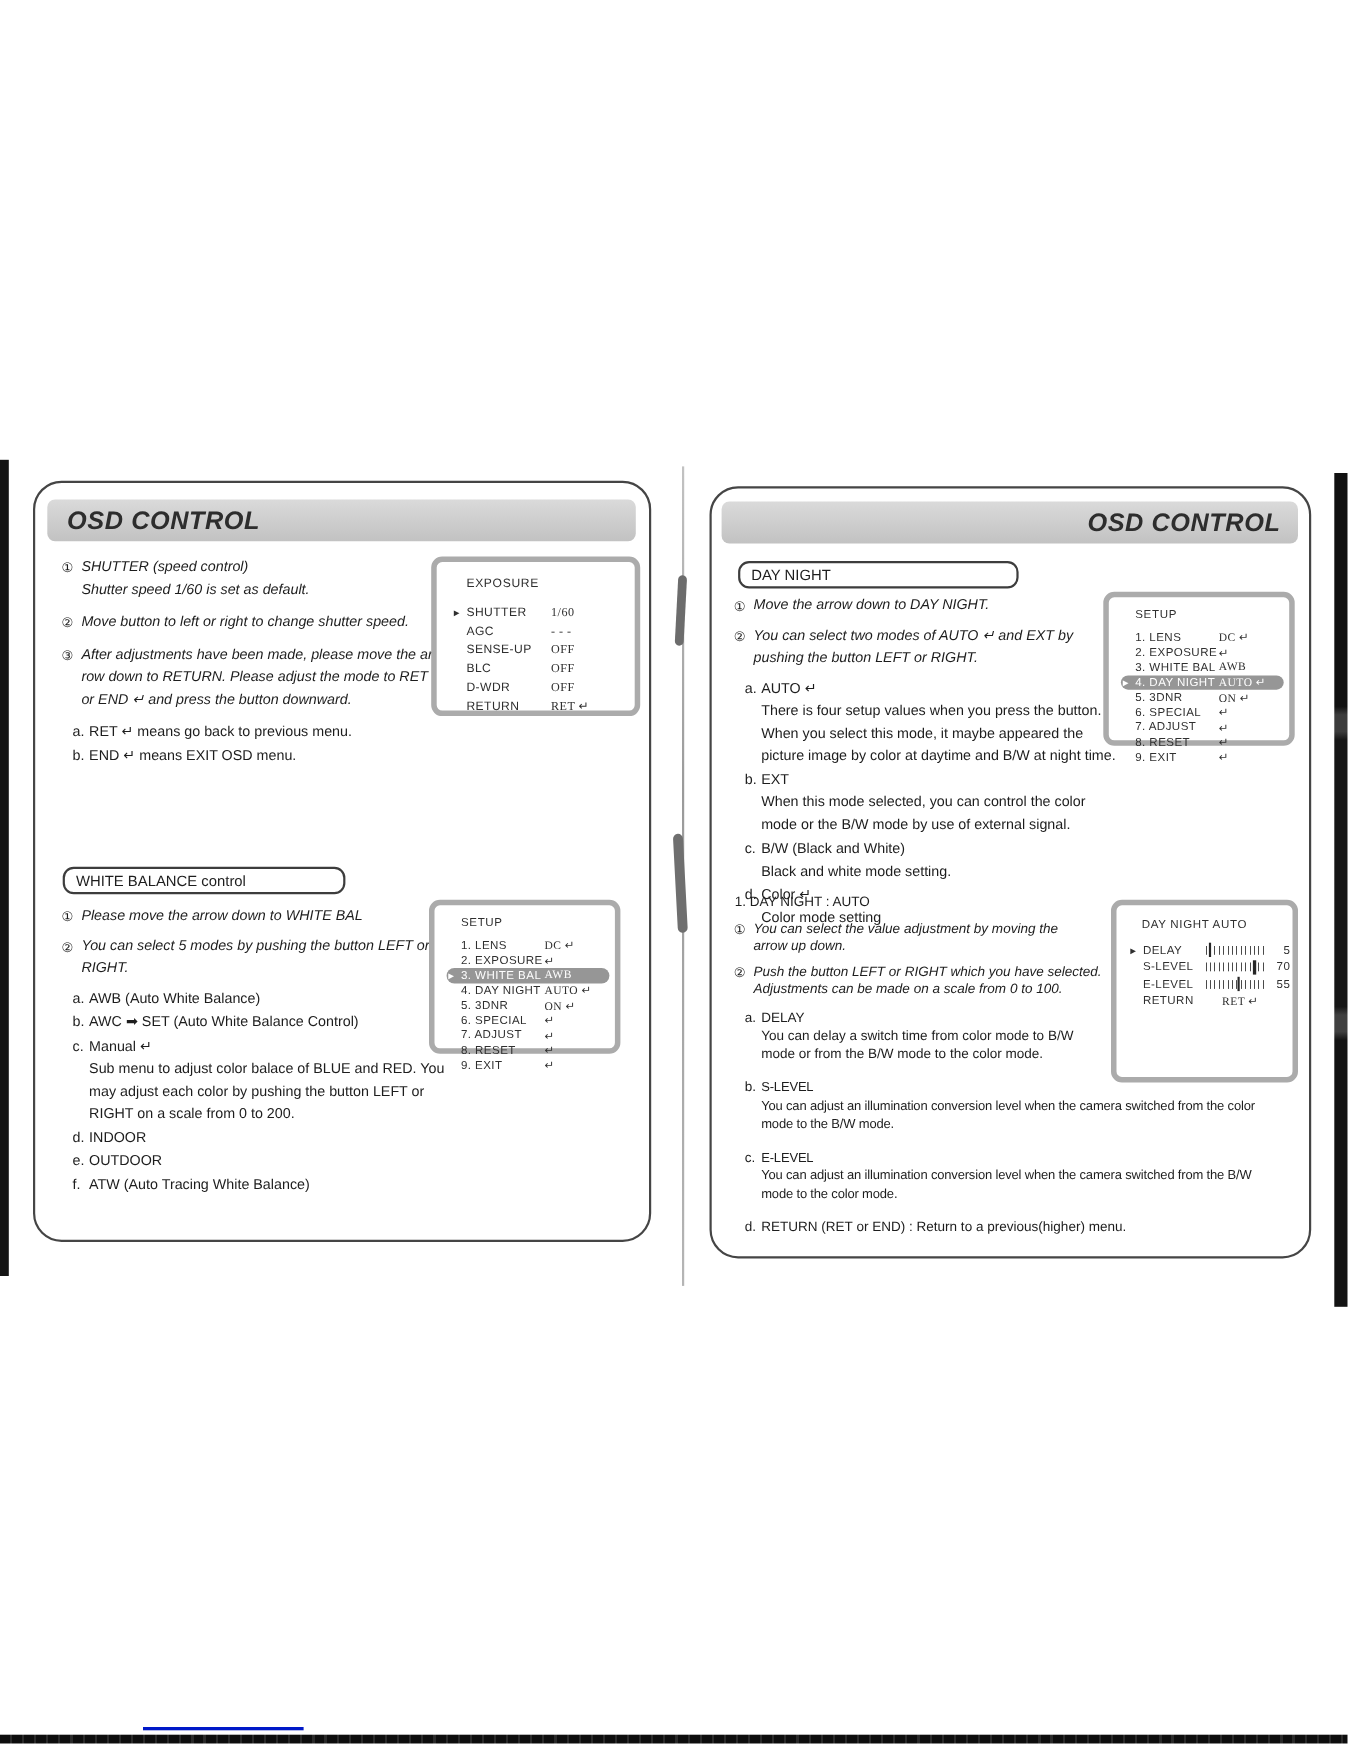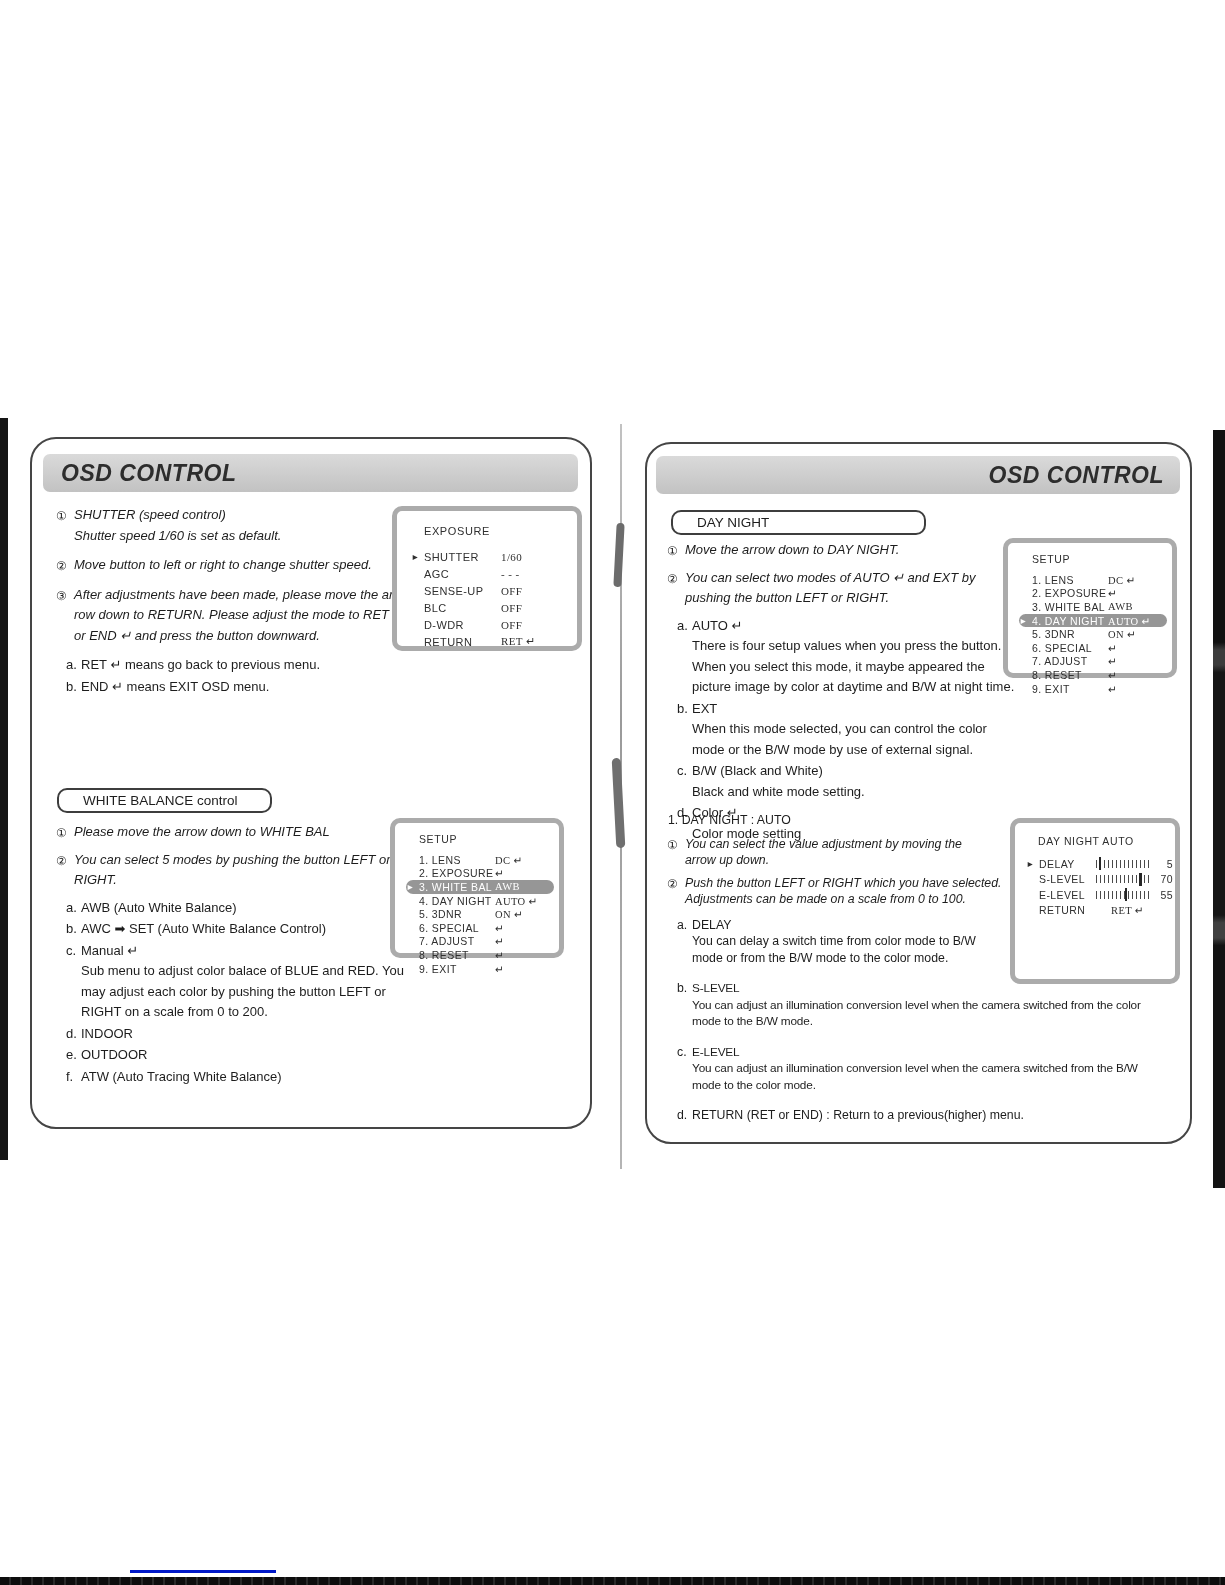--- a/index.html
+++ b/index.html
@@ -24,22 +24,22 @@
   #page-left{left:30px;top:437px;width:558px;height:688px;}
   #page-right{left:645px;top:442px;width:543px;height:698px;}
 
   .hdrbar{position:absolute;height:38px;border-radius:7px;box-sizing:border-box;
           background:linear-gradient(180deg,#dadada,#c2c2c2);
           color:#2d2d2d;font-style:italic;font-weight:bold;font-size:23px;line-height:38px;letter-spacing:.5px;}
   #hdr-left{left:11px;top:15px;width:535px;padding-left:18px;}
   #hdr-right{left:9px;top:12px;width:524px;text-align:right;padding-right:16px;}
 
   .pillhdr{position:absolute;border:2px solid #3d3d3d;border-radius:10px;background:#fff;
-           font-size:13.5px;height:25px;line-height:22px;padding-left:24px;box-sizing:border-box;}
-  #wb-pill{left:25px;top:349px;width:215px;}
+           font-size:13.5px;height:25px;line-height:22px;padding-left:10px;box-sizing:border-box;}
+  #wb-pill{left:25px;top:349px;width:257px;}
   #dn-pill{left:24px;top:66px;width:255px;}
 
   
   .col{position:absolute;font-size:13px;line-height:20.5px;}
   .step{position:relative;padding-left:17px;margin-bottom:7px;}
   .stepmark{position:absolute;left:-1px;top:1px;font-size:12px;}
   .steptext{white-space:pre-line;display:block;font-style:italic;}
   .sub{position:relative;padding-left:15px;margin-left:9px;margin-bottom:1px;}
   .submark{position:absolute;left:0;top:0;}
   .subtext{white-space:pre-line;display:block;}

